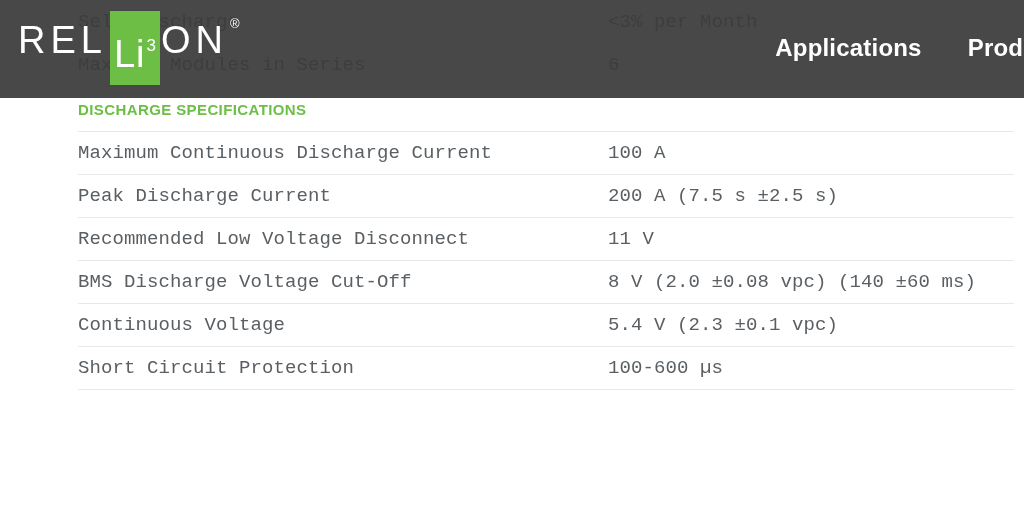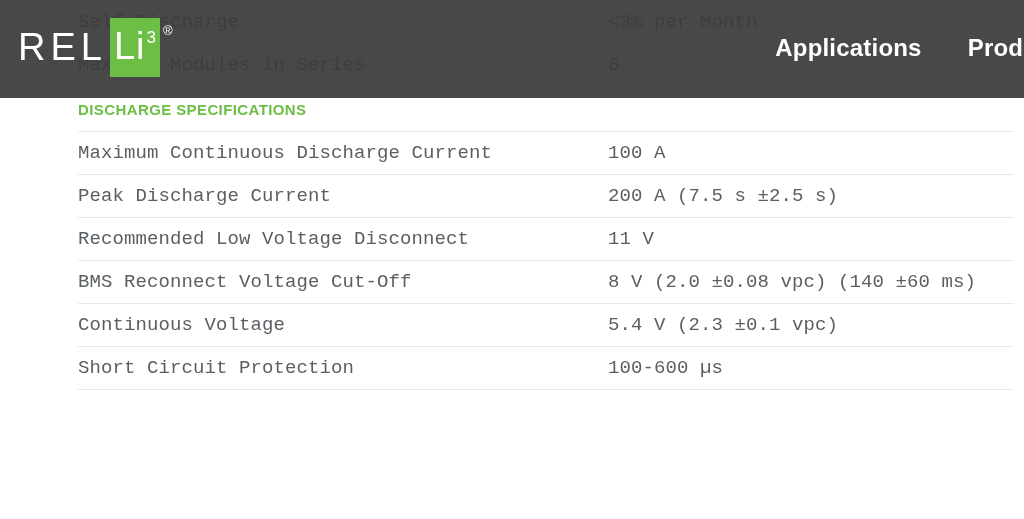--- a/index.html
+++ b/index.html
@@ -90,21 +90,21 @@
     color: #ffffff;
     font-weight: 400;
     line-height: 1;
     display: flex;
     align-items: flex-start;
   }
   .logo-seg { display: inline-block; }
   .logo-green {
     background: #6cbe45;
     color: #ffffff;
-    padding: 9px 4px 12px 4px;
+    padding: 24px 4px 12px 4px;
     margin: -10px 1px -12px 3px;
     letter-spacing: 1px;
     position: relative;
   }
   .logo-sup {
     font-size: 17px;
     vertical-align: super;
     line-height: 1;
     position: relative;
     top: -2px;
@@ -162,21 +162,21 @@
       </tr>
       <tr class="spec-row">
         <td class="spec-label">Peak Discharge Current</td>
         <td class="spec-value">200 A (7.5 s ±2.5 s)</td>
       </tr>
       <tr class="spec-row">
         <td class="spec-label">Recommended Low Voltage Disconnect</td>
         <td class="spec-value">11 V</td>
       </tr>
       <tr class="spec-row">
-        <td class="spec-label">BMS Reconnect Voltage Cut-Off</td>
+        <td class="spec-label">BMS Discharge Voltage Cut-Off</td>
         <td class="spec-value">8 V (2.0 ±0.08 vpc) (140 ±60 ms)</td>
       </tr>
       <tr class="spec-row">
         <td class="spec-label">Continuous Voltage</td>
         <td class="spec-value">5.4 V (2.3 ±0.1 vpc)</td>
       </tr>
       <tr class="spec-row">
         <td class="spec-label">Short Circuit Protection</td>
         <td class="spec-value">100-600 µs</td>
       </tr>
@@ -187,20 +187,21 @@
     </tbody>
   </table>
 </div>
 
 <div class="site-header">
 
   <div class="logo">
     <span class="logo-text">
       <span class="logo-seg">REL</span>
         <span class="logo-green"><span>Li</span><span class="logo-sup">3</span></span>
+        <span class="logo-seg">ON</span>
         <span class="logo-reg">®</span>
     </span>
   </div>
 
   <nav class="main-nav">
     <span class="nav-item">Applications</span>
     <span class="nav-item">Produ</span>
   </nav>
 
 </div>

